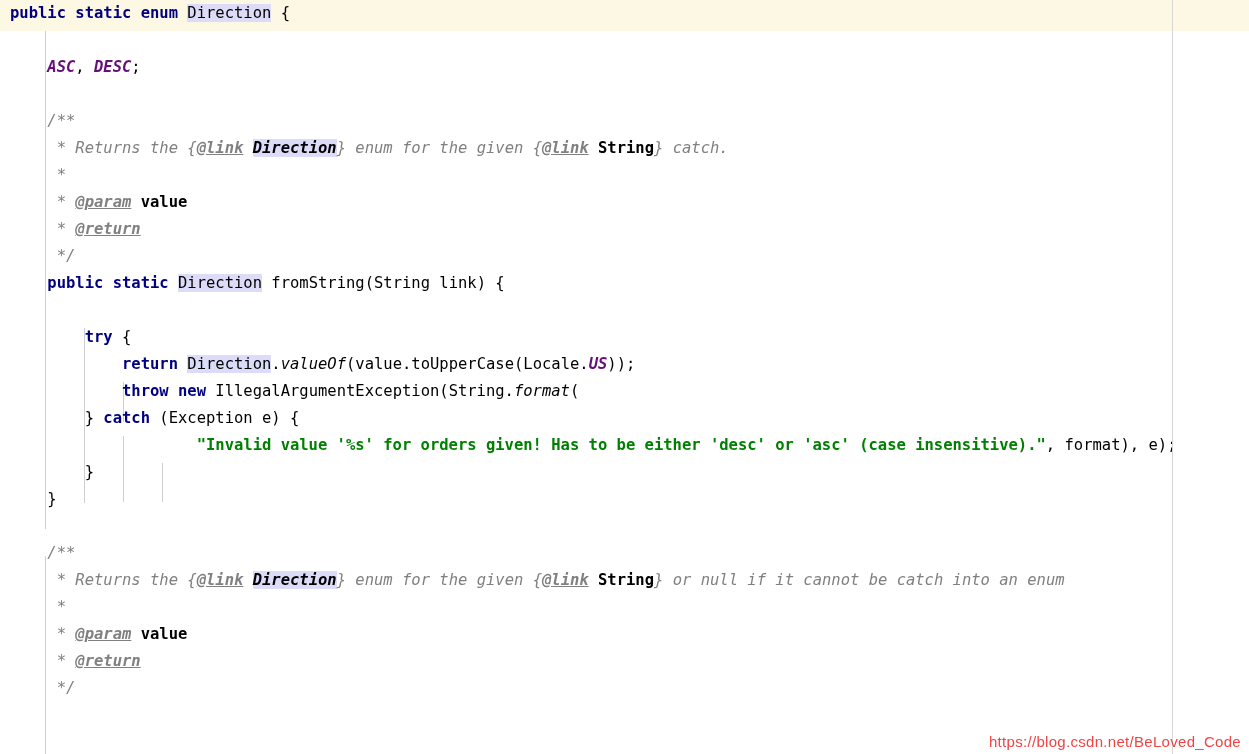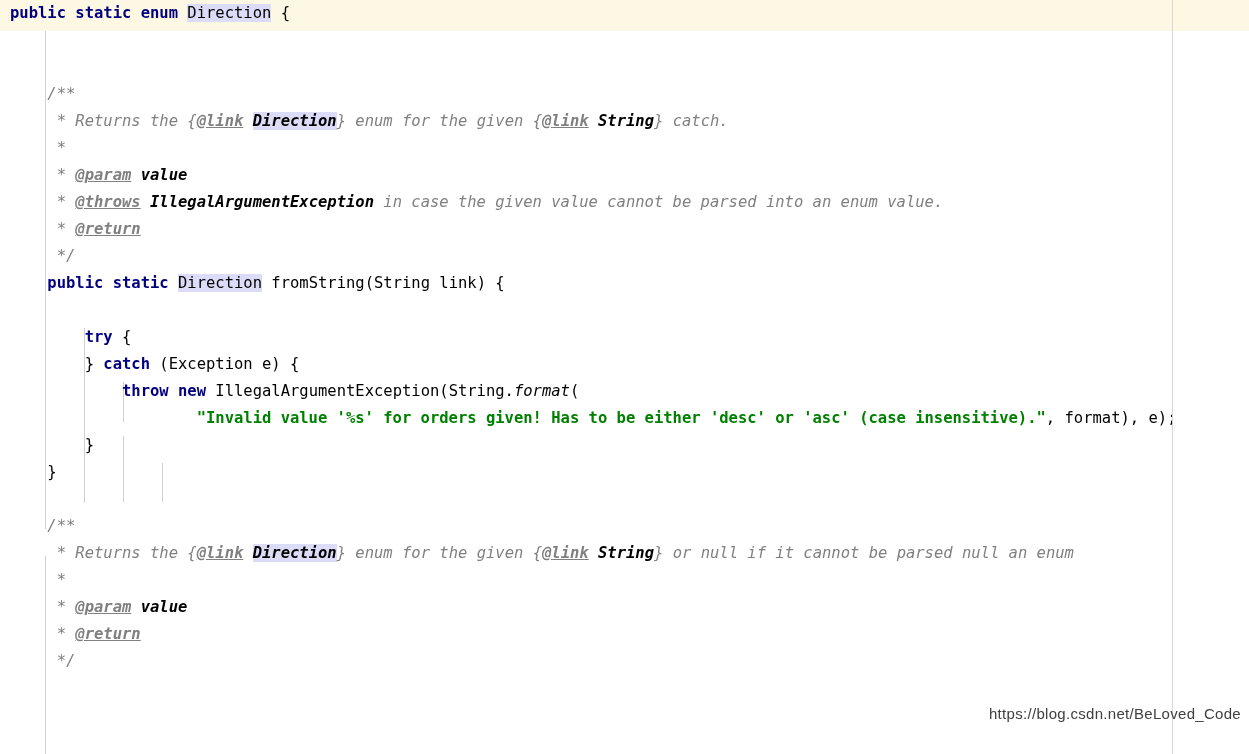--- a/index.html
+++ b/index.html
@@ -75,29 +75,29 @@
   .plain     { color: #000000; }
   .cls-hl    { color: #000000; background: #dcdcf8; }
   .str       { color: #008000; font-weight: bold; }
   .field     { color: #660e7a; font-weight: bold; font-style: italic; }
   .static-m  { color: #000000; font-style: italic; }
   .brace     { color: #000000; }
 
   
   .doc       { color: #808080; font-style: italic; }
   .doc-tag   { color: #808080; font-style: italic; font-weight: bold; text-decoration: underline; }
-  .doc-val   { color: #000000; font-style: italic; font-weight: bold; }
+  .doc-val   { color: #000000; font-weight: bold; }
   .doc-lnk   { color: #000000; font-style: italic; font-weight: bold; background: #dcdcf8; }
 
   
   .watermark {
     position: absolute;
     right: 8px;
-    bottom: 32px;
-    color: #404040;
+    bottom: 4px;
+    color: #ef4444;
     font-size: 15px;
     font-family: "Liberation Sans", sans-serif;
     z-index: 4;
     letter-spacing: 0.3px;
     user-select: none;
   }
 </style>
 </head>
 <body>
 
@@ -112,59 +112,60 @@
   <div class="guide" style="left:123px; top:382px; height:40px;"></div>
   <div class="guide" style="left:123px; top:436px; height:66px;"></div>
   <div class="guide" style="left:162px; top:463px; height:39px;"></div>
 
   <div class="code">
 
     <div class="line"><span class="kw">public</span> <span class="kw">static</span> <span class="kw">enum</span> <span class="cls-hl">Direction</span> <span class="brace">{</span></div>
 
     <div class="line"></div>
 
+    <div class="line">    <span class="field">ASC</span><span class="plain">, </span><span class="field">DESC</span><span class="plain">;</span></div>
 
     <div class="line"></div>
 
     <div class="line">    <span class="doc">/**</span></div>
 
     <div class="line">     <span class="doc">* Returns the {</span><span class="doc-tag">@link</span><span class="doc"> </span><span class="doc-lnk">Direction</span><span class="doc">} enum for the given {</span><span class="doc-tag">@link</span> <span class="doc-val">String</span><span class="doc">} catch.</span></div>
 
     <div class="line">     <span class="doc">*</span></div>
 
     <div class="line">     <span class="doc">* </span><span class="doc-tag">@param</span><span class="doc-val"> value</span></div>
 
-    <div class="line">     <span class="doc">* </span><span class="doc-tag">@throws</span><span class="doc-val"> IllegalArgumentException</span><span class="doc"> in case the given value cannot be parsed into an enum value.</span></div>
 
     <div class="line">     <span class="doc">* </span><span class="doc-tag">@return</span></div>
 
     <div class="line">     <span class="doc">*/</span></div>
 
     <div class="line">    <span class="kw">public</span> <span class="kw">static</span> <span class="cls-hl">Direction</span><span class="plain"> fromString(String link) </span><span class="brace">{</span></div>
 
     <div class="line"></div>
 
     <div class="line">        <span class="kw">try</span><span class="brace"> {</span></div>
 
+    <div class="line">            <span class="kw">return</span> <span class="cls-hl">Direction</span><span class="plain">.</span><span class="static-m">valueOf</span><span class="plain">(value.toUpperCase(Locale.</span><span class="field">US</span><span class="plain">));</span></div>
+
+    <div class="line">            <span class="kw">throw</span> <span class="kw">new</span><span class="plain"> IllegalArgumentException(String.</span><span class="static-m">format</span><span class="plain">(</span></div>
 
     <div class="line">        <span class="brace">} </span><span class="kw">catch</span><span class="plain"> (Exception e) {</span></div>
-
-    <div class="line">            <span class="kw">throw</span> <span class="kw">new</span><span class="plain"> IllegalArgumentException(String.</span><span class="static-m">format</span><span class="plain">(</span></div>
 
     <div class="line">                    <span class="str">"Invalid value '%s' for orders given! Has to be either 'desc' or 'asc' (case insensitive)."</span><span class="plain">, format), e);</span></div>
 
     <div class="line">        <span class="brace">}</span></div>
 
     <div class="line">    <span class="brace">}</span></div>
 
     <div class="line"></div>
 
     <div class="line">    <span class="doc">/**</span></div>
 
-    <div class="line">     <span class="doc">* Returns the {</span><span class="doc-tag">@link</span> <span class="doc-lnk">Direction</span><span class="doc">} enum for the given {</span><span class="doc-tag">@link</span> <span class="doc-val">String</span><span class="doc">} or null if it cannot be parsed null an enum</span></div>
+    <div class="line">     <span class="doc">* Returns the {</span><span class="doc-tag">@link</span> <span class="doc-lnk">Direction</span><span class="doc">} enum for the given {</span><span class="doc-tag">@link</span> <span class="doc-val">String</span><span class="doc">} or null if it cannot be catch into an enum</span></div>
 
 
     <div class="line">     <span class="doc">*</span></div>
 
     <div class="line">     <span class="doc">* </span><span class="doc-tag">@param</span><span class="doc-val"> value</span></div>
 
     <div class="line">     <span class="doc">* </span><span class="doc-tag">@return</span></div>
 
     <div class="line">     <span class="doc">*/</span></div>
 

